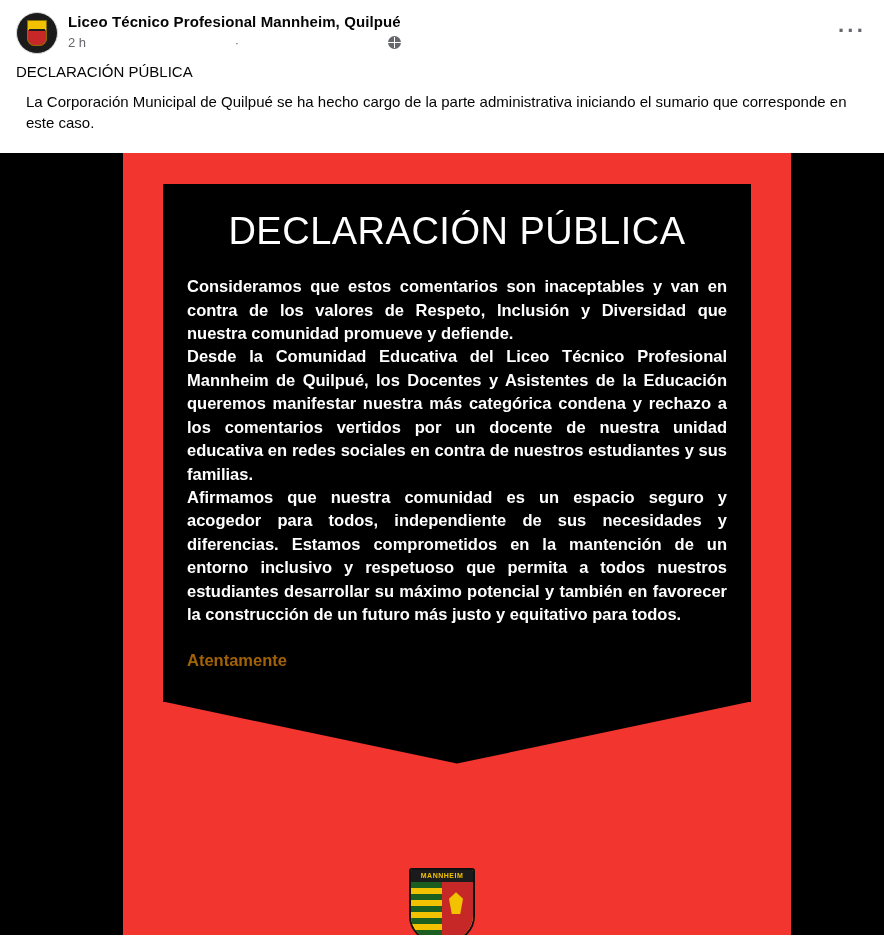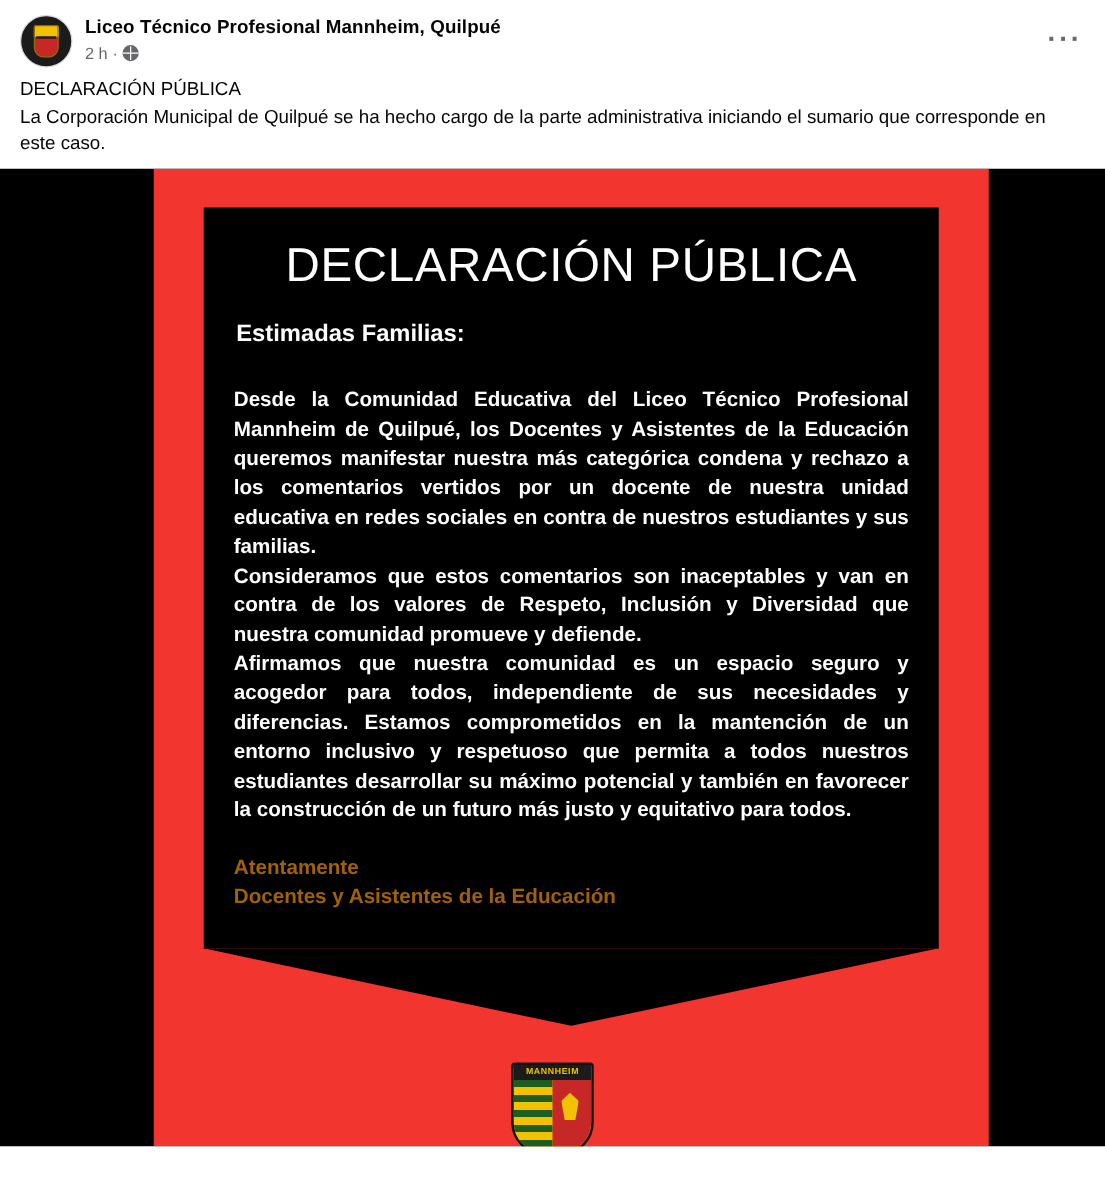--- a/index.html
+++ b/index.html
@@ -64,20 +64,21 @@
     font-weight: bold;
     color: #050505;
     letter-spacing: 0.1px;
   }
   .meta-line {
     margin-top: 4px;
     font-size: 13px;
     color: #65676b;
     display: flex;
     align-items: center;
+    justify-content: space-between;
   }
   .meta-sep {
     margin: 0 4px;
     color: #65676b;
   }
   .globe-icon {
     display: inline-block;
     width: 13px;
     height: 13px;
     border-radius: 50%;
@@ -113,21 +114,21 @@
   .post-body {
     padding: 8px 16px 10px 16px;
     font-size: 15px;
     line-height: 1.36;
     color: #050505;
   }
   .post-body .line1 {
     margin: 0 0 2px 0;
   }
   .post-body p {
-    margin: 0;
+    margin: 10px;
   }
   .post-image {
     width: 884px;
     height: 782px;
     background: #000000;
     position: relative;
     overflow: hidden;
   }
   .red-panel {
     position: absolute;
@@ -261,27 +262,25 @@
 
   <div class="post-body">
     <div class="line1">DECLARACIÓN PÚBLICA</div>
     <p>La Corporación Municipal de Quilpué se ha hecho cargo de la parte administrativa iniciando el sumario que corresponde en este caso.</p>
   </div>
 
   <div class="post-image">
     <div class="red-panel"></div>
     <div class="banner">
       <div class="banner-title">DECLARACIÓN PÚBLICA</div>
-      <div class="banner-sub">Estimadas Familias:</div>
+      <p class="banner-par">Consideramos que estos comentarios son inaceptables y van en contra de los valores de Respeto, Inclusión y Diversidad que nuestra comunidad promueve y defiende.</p>
       <p class="banner-par">Desde la Comunidad Educativa del Liceo Técnico Profesional Mannheim de Quilpué, los Docentes y Asistentes de la Educación queremos manifestar nuestra más categórica condena y rechazo a los comentarios vertidos por un docente de nuestra unidad educativa en redes sociales en contra de nuestros estudiantes y sus familias.</p>
-      <p class="banner-par">Consideramos que estos comentarios son inaceptables y van en contra de los valores de Respeto, Inclusión y Diversidad que nuestra comunidad promueve y defiende.</p>
       <p class="banner-par">Afirmamos que nuestra comunidad es un espacio seguro y acogedor para todos, independiente de sus necesidades y diferencias. Estamos comprometidos en la mantención de un entorno inclusivo y respetuoso que permita a todos nuestros estudiantes desarrollar su máximo potencial y también en favorecer la construcción de un futuro más justo y equitativo para todos.</p>
       <div class="banner-sign">
         <div>Atentamente</div>
-        <div>Docentes y Asistentes de la Educación</div>
       </div>
     </div>
     <div class="crest">
       <div class="crest-top">MANNHEIM</div>
       <div class="crest-left"></div>
       <div class="crest-right"></div>
     </div>
   </div>
 
 </div>

